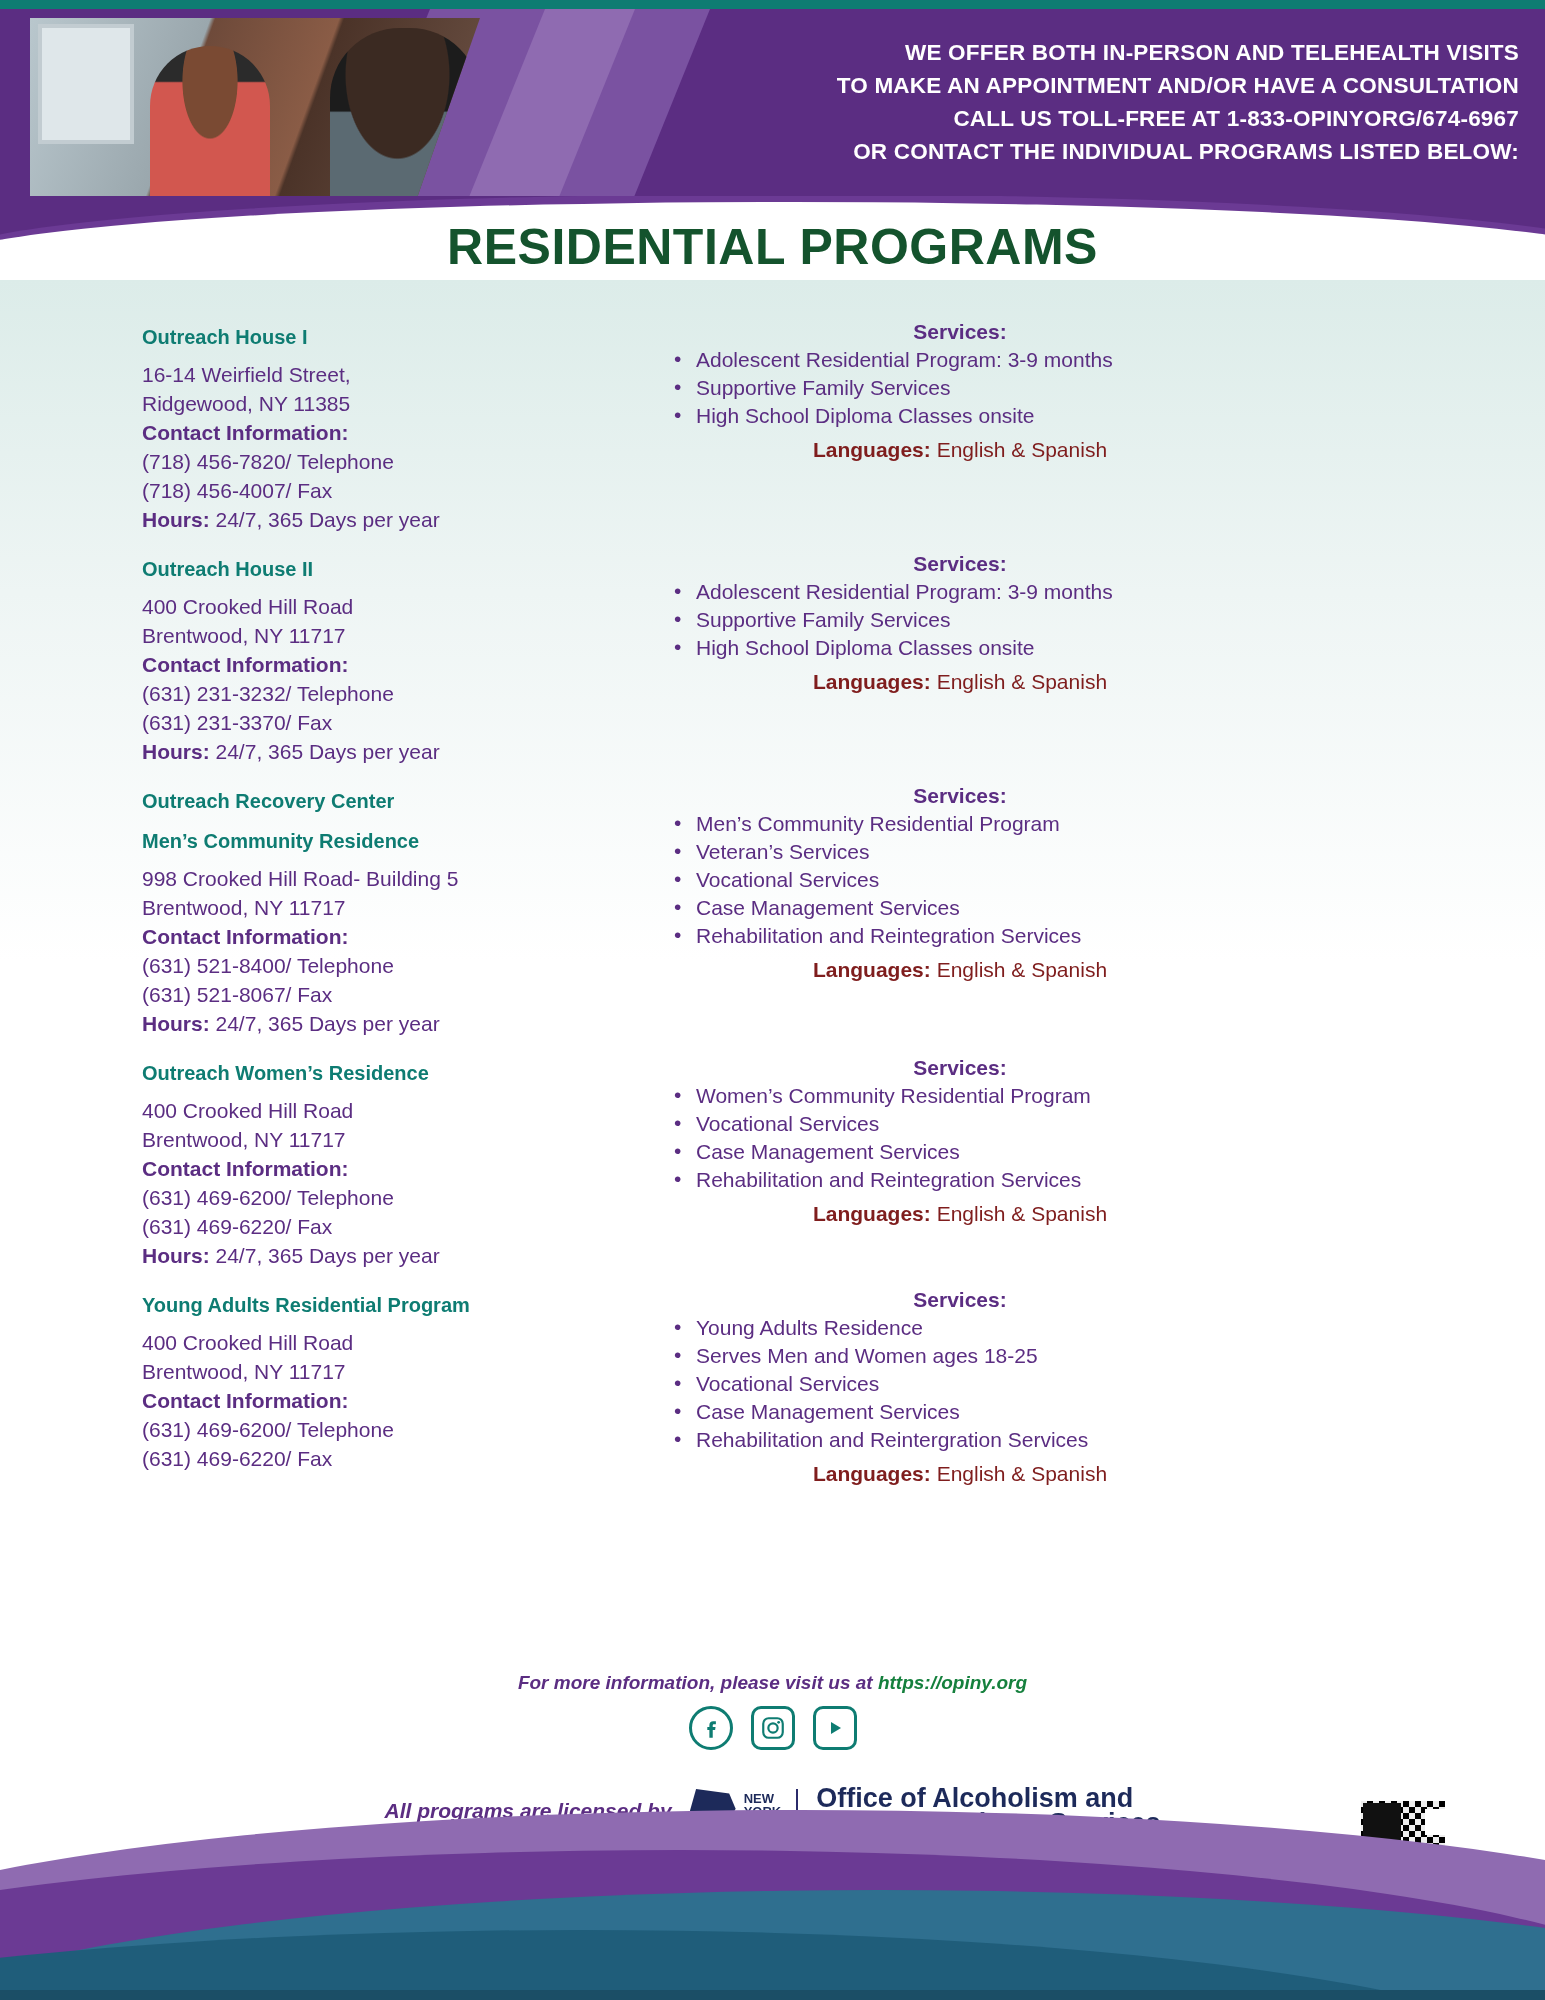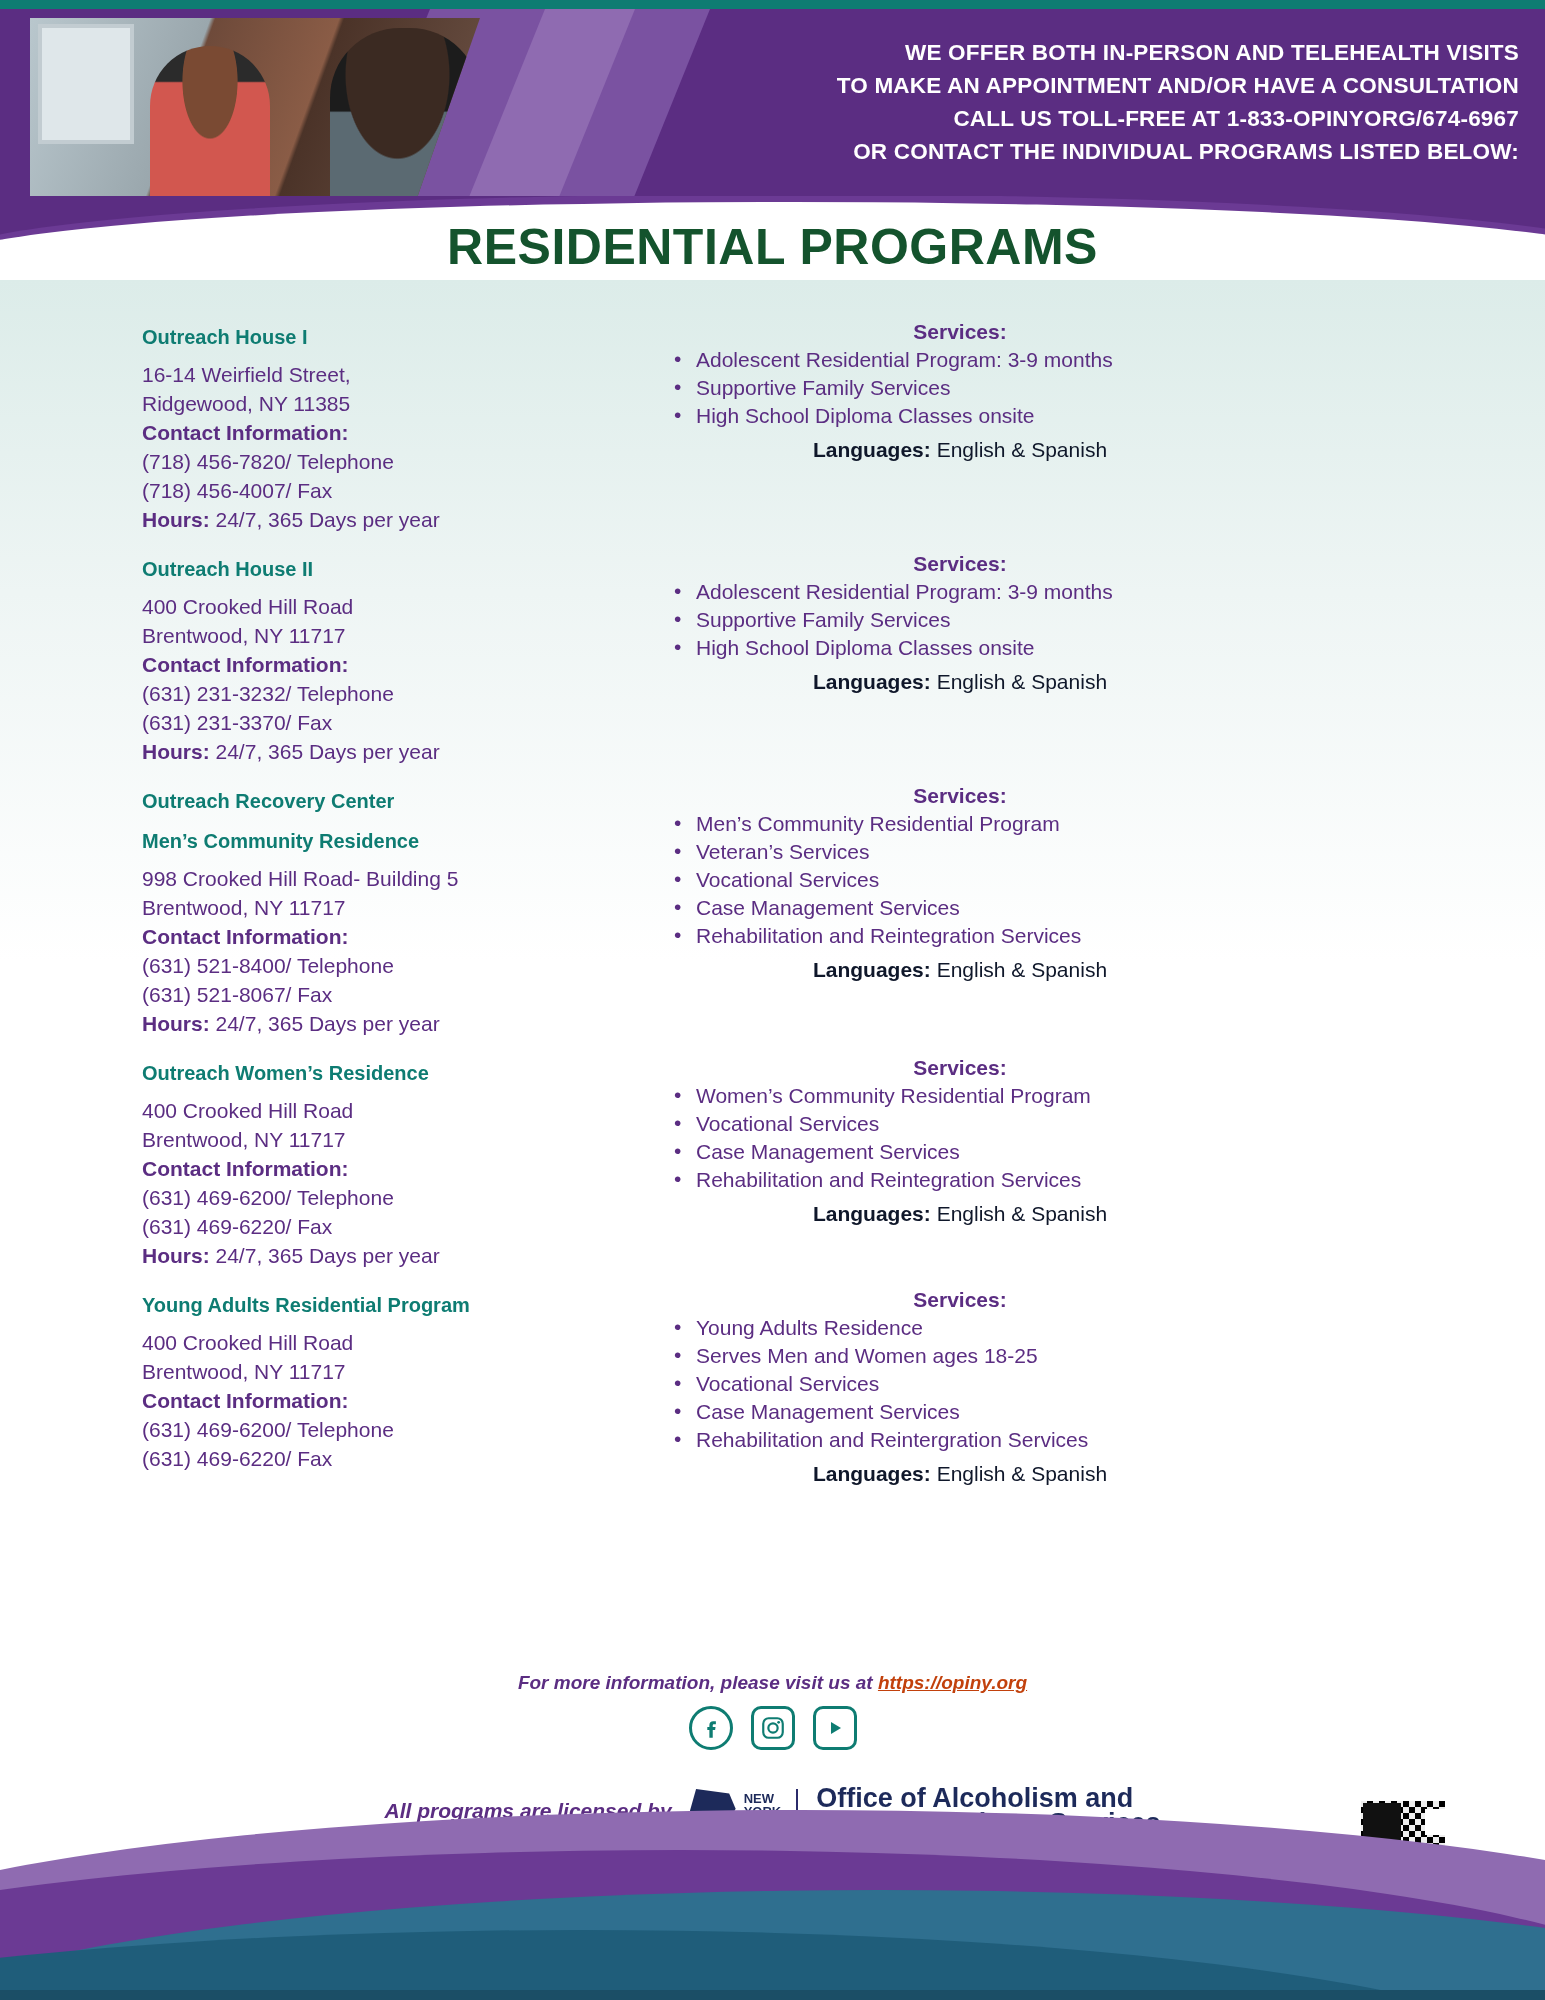--- a/index.html
+++ b/index.html
@@ -191,42 +191,41 @@
   }
   .services-list li:before {
     content: "•";
     position: absolute;
     left: 4px;
     top: -1px;
     font-size: 21px;
     color: #5b2d82;
   }
   .languages {
-    color: #0f172a;
+    color: #7f1d1d;
     font-size: 21px;
     text-align: center;
     width: 640px;
     margin-top: 8px;
   }
   .languages b { font-weight: bold; }
 
   
   .footer-info {
     position: absolute;
     top: 1672px; left: 0;
     width: 1545px;
     text-align: center;
     color: #5b2d82;
     font-size: 19px;
     font-weight: bold;
     font-style: italic;
   }
   .footer-info a, .footer-info .link {
-    color: #c2410c;
-    text-decoration: underline;
+    color: #15803d;
   }
   .socials {
     position: absolute;
     top: 1706px; left: 0;
     width: 1545px;
     display: flex;
     justify-content: center;
     gap: 18px;
   }
   .social-icon {

